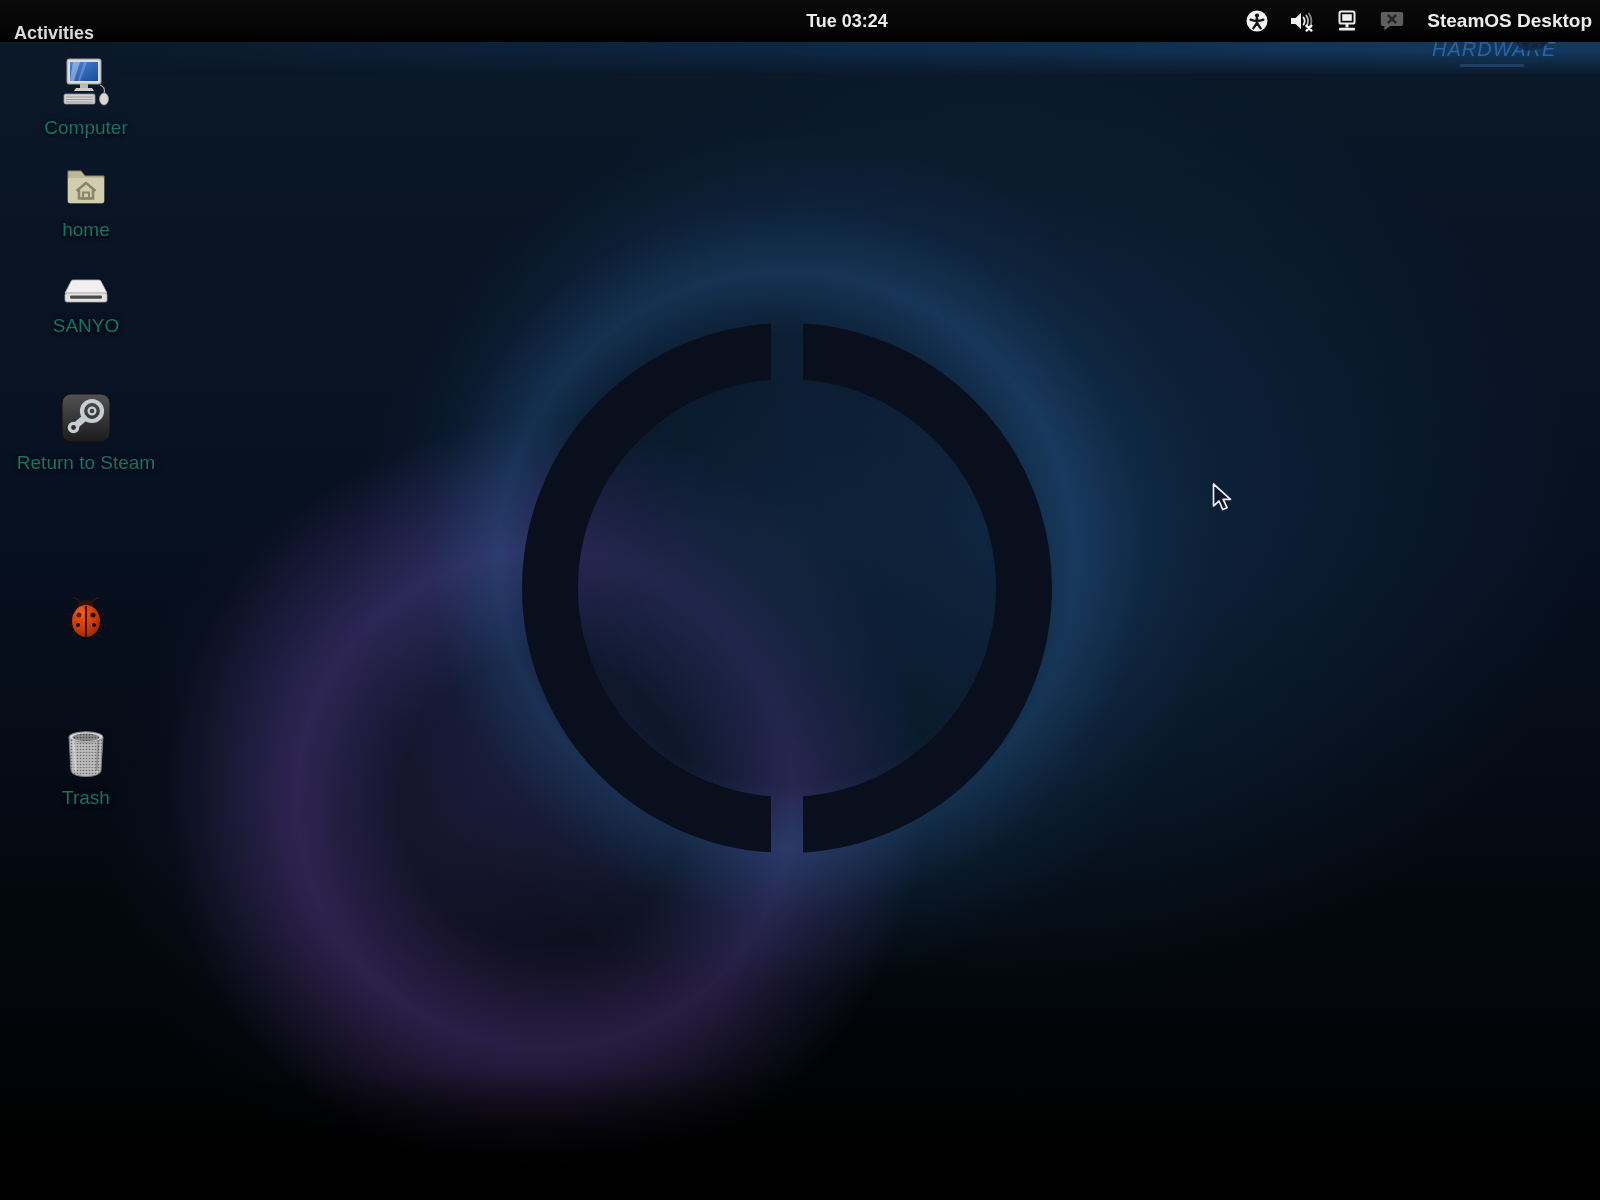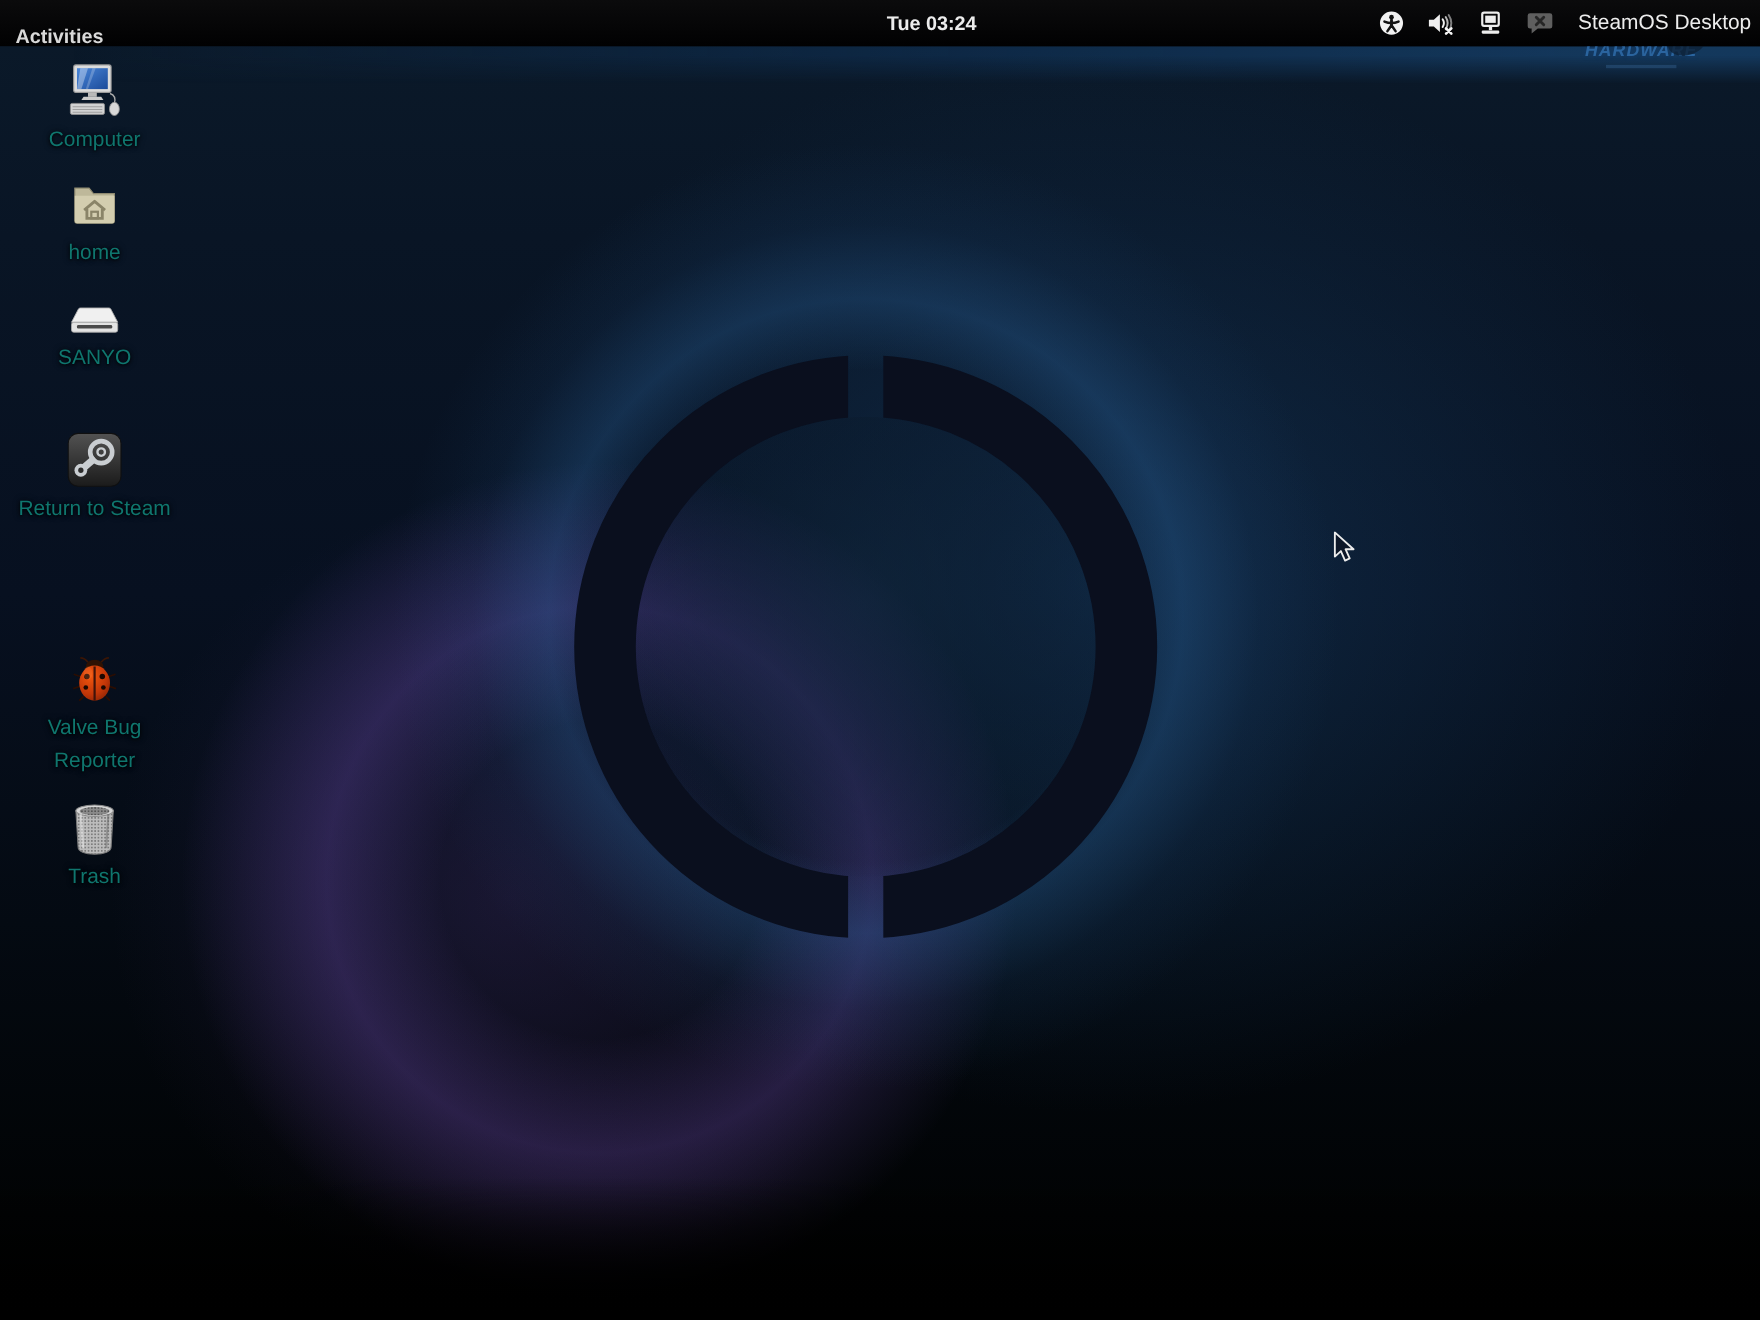--- a/index.html
+++ b/index.html
@@ -32,21 +32,21 @@
   }
   .steamos-ring { position:absolute; left:507px; top:308px; z-index:3; }
 
   
   .watermark {
     position:absolute; left:1432px; top:26px; width:120px; z-index:4;
     text-align:center; line-height:1.05; pointer-events:none;
   }
   .watermark .wm-mouse { position:absolute; right:-4px; top:-6px; opacity:.8; }
   .wm-line1 { font-size:12px; letter-spacing:4px; font-weight:700; color:rgba(90,130,170,0.75); }
-  .wm-line2 { font-size:16px; letter-spacing:1px; font-weight:700; font-style:italic;
+  .wm-line2 { font-size:20px; letter-spacing:1px; font-weight:400; font-style:italic;
               color:rgba(45,105,165,0.9); text-shadow:0 0 4px rgba(20,60,110,.8); }
   .wm-tagline { width:64px; height:3px; margin:4px auto 0; background:rgba(60,110,160,0.35); }
 
   
   .top-bar {
     position:absolute; top:0; left:0; right:0; height:42px; z-index:50;
     background:linear-gradient(#0b0b0c,#010102);
     color:#e6e6e6;
   }
   .activities-btn {
@@ -55,21 +55,21 @@
   }
   .clock-btn {
     position:absolute; left:50%; transform:translateX(-50%); top:0; height:50px;
     font-size:18px; font-weight:700; color:#ececec; line-height:42px;margin-left:47px;
   }
   .status-area {
     position:absolute; right:8px; top:0; height:42px;
     display:flex; align-items:center; gap:20px;
   }
   .status-area .sysicon { display:flex; align-items:center; }
-  .system-menu-label { font-size:19px; font-weight:400; color:#ececec; margin-left:2px; }
+  .system-menu-label { font-size:19px; font-weight:700; color:#ececec; margin-left:2px; }
 
   
   .desk-item {
     position:absolute; left:16px; width:140px; z-index:10;
     display:flex; flex-direction:column; align-items:center; gap:5px;
   }
   .desk-item .icon-slot { height:54px; display:flex; align-items:flex-end; justify-content:center; }
   .desk-label {
     color:#0f766e; font-size:19px; line-height:1.58; text-align:center;
     text-shadow:0 1px 3px rgba(0,0,0,.95), 0 0 6px rgba(0,0,0,.7);
@@ -244,21 +244,20 @@
       <ellipse cx="23" cy="12" rx="8" ry="6.2" fill="#2e1203"></ellipse>
       <ellipse cx="23" cy="27" rx="14" ry="16" fill="url(#bug)"></ellipse>
       <line x1="23" y1="12" x2="23" y2="43" stroke="#40130a" stroke-width="2"></line>
       <circle cx="16" cy="21" r="2.5" fill="#1d0801"></circle>
       <circle cx="30" cy="21" r="2.5" fill="#1d0801"></circle>
       <circle cx="15" cy="31" r="2.1" fill="#1d0801"></circle>
       <circle cx="31" cy="31" r="2.1" fill="#1d0801"></circle>
       <ellipse cx="17" cy="18" rx="4" ry="6" fill="#ff8a4a" opacity="0.22"></ellipse>
     </svg>
   </span>
-  <span class="desk-label">Valve Bug Reporter</span>
 </div>
 
 <div class="desk-item pos-trash">
   <span class="icon-slot">
     <svg width="50" height="54" viewBox="0 0 50 54">
       <defs>
         <pattern id="mesh" width="3" height="3" patternUnits="userSpaceOnUse">
           <rect width="3" height="3" fill="#bcbcbc"></rect>
           <circle cx="1.5" cy="1.5" r="0.8" fill="#6d6d6d"></circle>
         </pattern>

